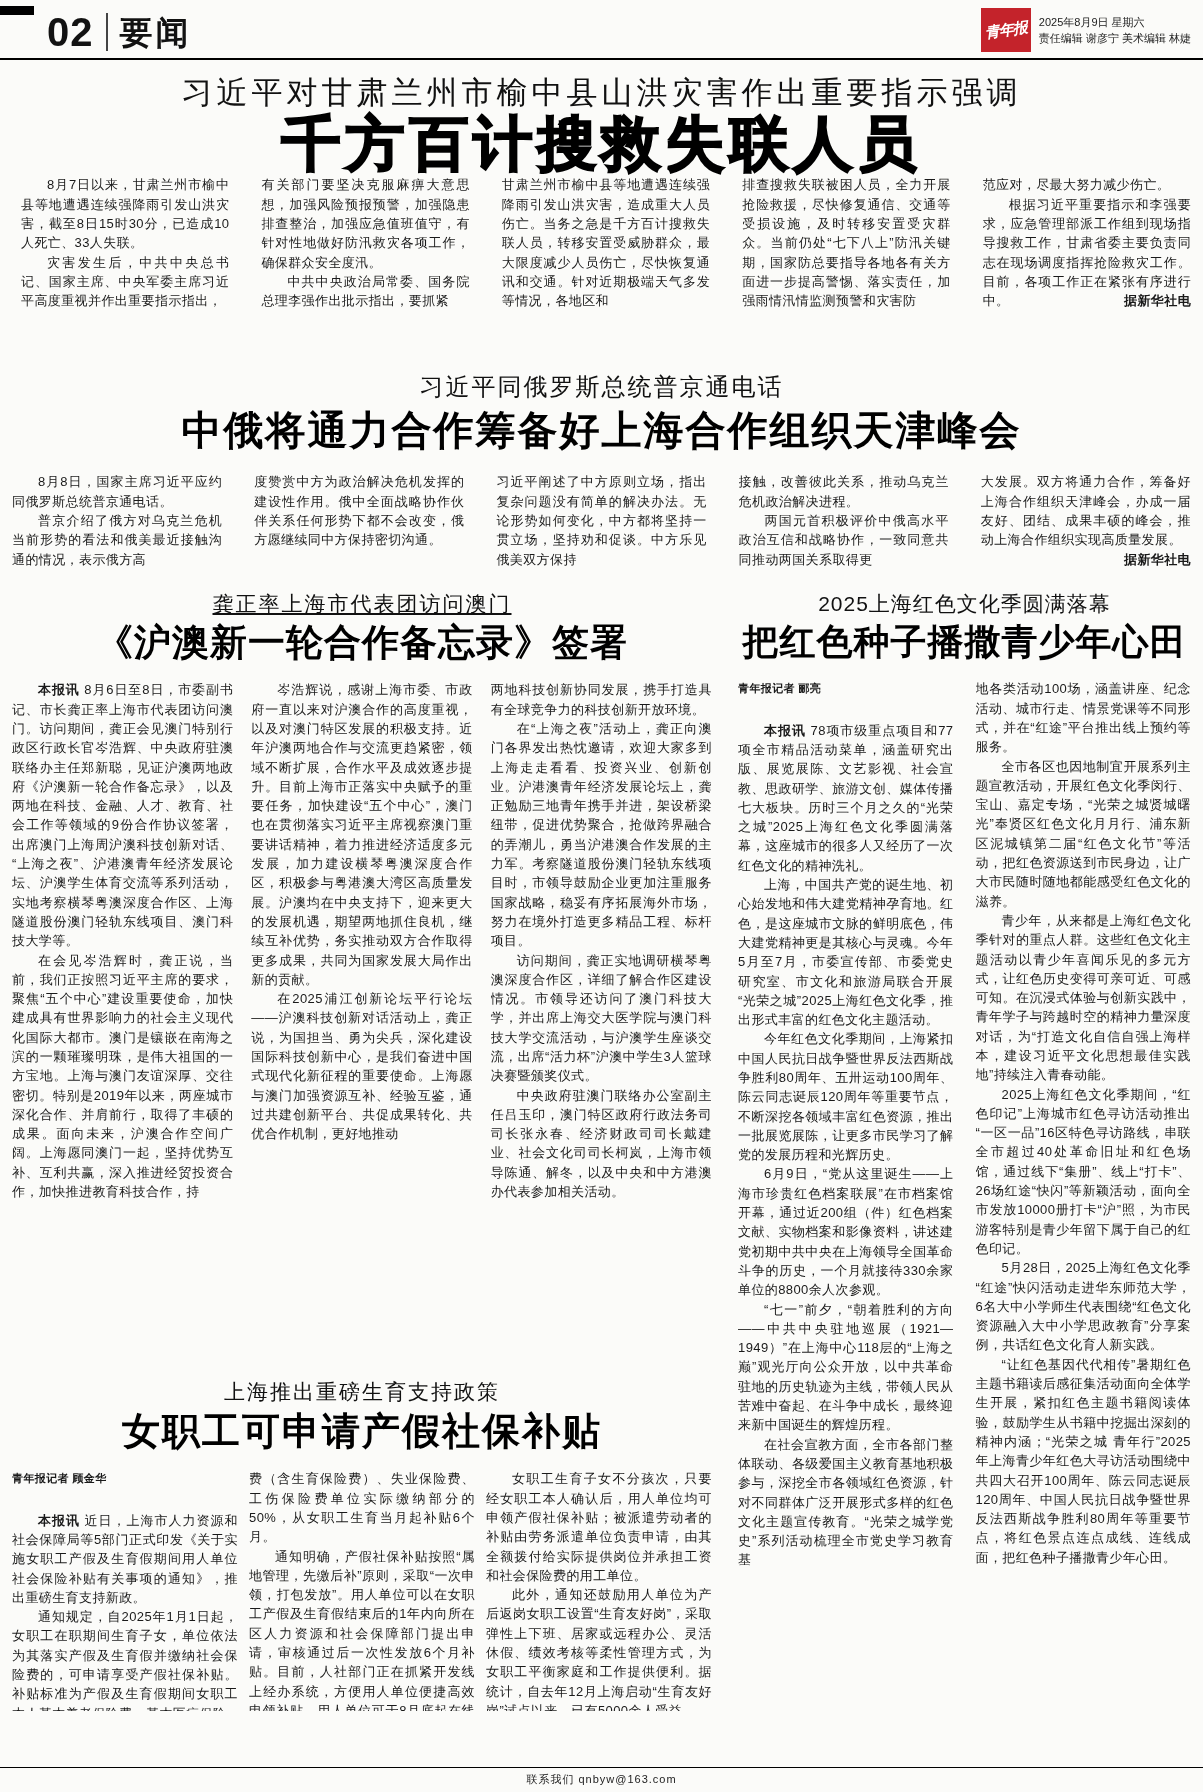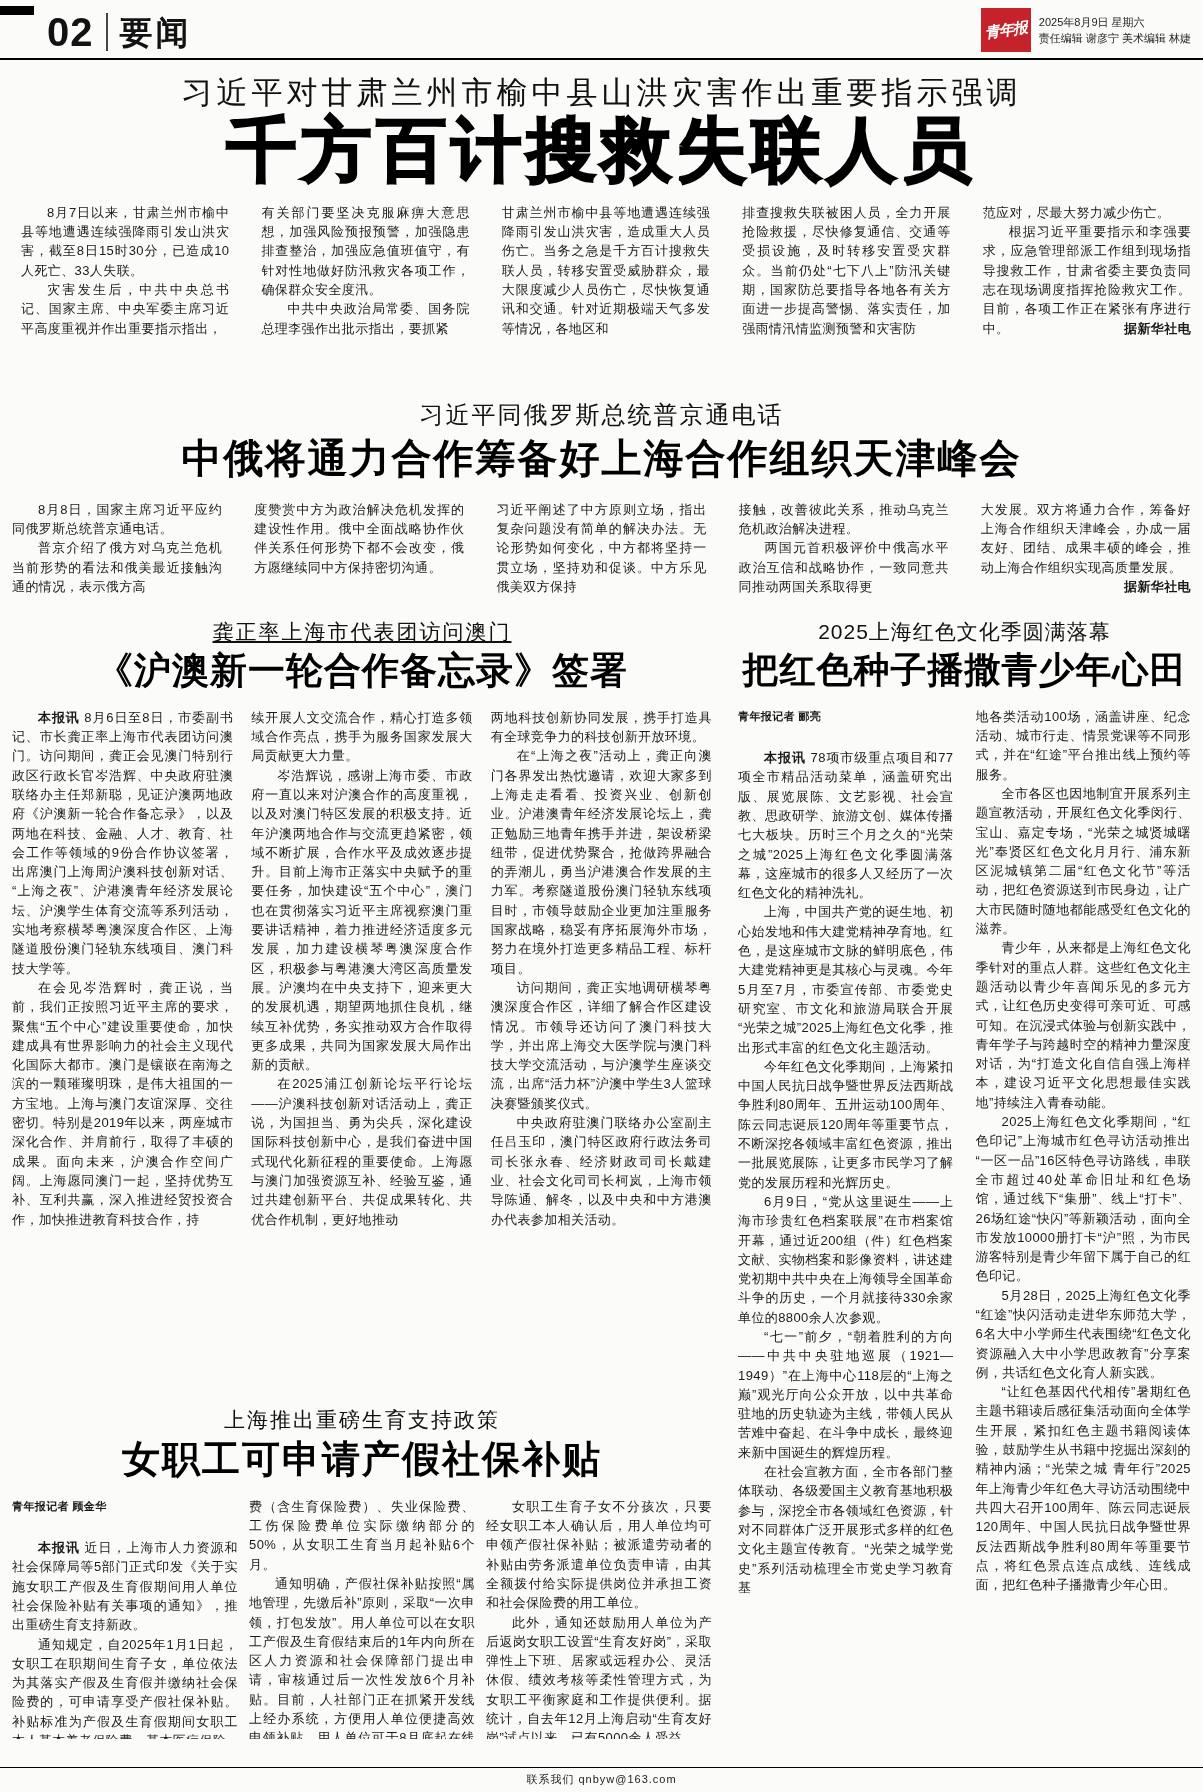--- a/index.html
+++ b/index.html
@@ -25,23 +25,23 @@
   .headline{text-align:center;font-weight:800;color:#000;}
   .cols{display:flex;padding:0 12px;}
   .col{flex:1;overflow:hidden;}
   .col p{margin:0;text-indent:2em;font-size:13px;line-height:19.3px;
     text-align:justify;letter-spacing:0.4px;color:#1a1a1a;}
   .col p.cont{text-indent:0;}
   .col p.byline{text-indent:0;font-weight:bold;font-size:11px;margin-bottom:22px;}
   .col b.src{float:right;font-weight:bold;}
   
   .a1-kicker{font-size:31px;letter-spacing:4px;margin-top:12px;}
-  .a1-headline{font-size:70px;letter-spacing:5px;line-height:1.04;margin-top:2px;
+  .a1-headline{font-size:59px;letter-spacing:5px;line-height:1.04;margin-top:2px;
     font-weight:900;-webkit-text-stroke:2px #000;}
-  .a1-body{margin-top:16px;gap:32px;padding-left:21px;}
+  .a1-body{gap:32px;padding-left:21px;}
   .a1-body .col{height:172px;}
   
   .a2-kicker{font-size:24px;letter-spacing:2px;margin-top:24px;}
   .a2-headline{font-size:40px;letter-spacing:2px;margin-top:4px;}
   .a2-body{margin-top:14px;gap:32px;}
   .a2-body .col{height:98px;}
   
   .middle{display:flex;gap:26px;padding:0 12px;margin-top:20px;}
   .mid-left{width:700px;flex:0 0 700px;}
   .mid-right{flex:1;}
@@ -141,21 +141,20 @@
 
       <section>
         <div class="kicker a3-kicker">龚正率上海市代表团访问澳门</div>
         <h2 class="headline a3-headline" style="margin:0;">《沪澳新一轮合作备忘录》签署</h2>
         <div class="cols a3-body">
           <div class="col">
               <p><b>本报讯 </b>8月6日至8日，市委副书记、市长龚正率上海市代表团访问澳门。访问期间，龚正会见澳门特别行政区行政长官岑浩辉、中央政府驻澳联络办主任郑新聪，见证沪澳两地政府《沪澳新一轮合作备忘录》，以及两地在科技、金融、人才、教育、社会工作等领域的9份合作协议签署，出席澳门上海周沪澳科技创新对话、“上海之夜”、沪港澳青年经济发展论坛、沪澳学生体育交流等系列活动，实地考察横琴粤澳深度合作区、上海隧道股份澳门轻轨东线项目、澳门科技大学等。</p>
               <p>在会见岑浩辉时，龚正说，当前，我们正按照习近平主席的要求，聚焦“五个中心”建设重要使命，加快建成具有世界影响力的社会主义现代化国际大都市。澳门是镶嵌在南海之滨的一颗璀璨明珠，是伟大祖国的一方宝地。上海与澳门友谊深厚、交往密切。特别是2019年以来，两座城市深化合作、并肩前行，取得了丰硕的成果。面向未来，沪澳合作空间广阔。上海愿同澳门一起，坚持优势互补、互利共赢，深入推进经贸投资合作，加快推进教育科技合作，持</p>
             </div>
           <div class="col">
-              <p class="cont">续开展人文交流合作，精心打造多领域合作亮点，携手为服务国家发展大局贡献更大力量。</p>
               <p>岑浩辉说，感谢上海市委、市政府一直以来对沪澳合作的高度重视，以及对澳门特区发展的积极支持。近年沪澳两地合作与交流更趋紧密，领域不断扩展，合作水平及成效逐步提升。目前上海市正落实中央赋予的重要任务，加快建设“五个中心”，澳门也在贯彻落实习近平主席视察澳门重要讲话精神，着力推进经济适度多元发展，加力建设横琴粤澳深度合作区，积极参与粤港澳大湾区高质量发展。沪澳均在中央支持下，迎来更大的发展机遇，期望两地抓住良机，继续互补优势，务实推动双方合作取得更多成果，共同为国家发展大局作出新的贡献。</p>
               <p>在2025浦江创新论坛平行论坛——沪澳科技创新对话活动上，龚正说，为国担当、勇为尖兵，深化建设国际科技创新中心，是我们奋进中国式现代化新征程的重要使命。上海愿与澳门加强资源互补、经验互鉴，通过共建创新平台、共促成果转化、共优合作机制，更好地推动</p>
             </div>
           <div class="col">
               <p class="cont">两地科技创新协同发展，携手打造具有全球竞争力的科技创新开放环境。</p>
               <p>在“上海之夜”活动上，龚正向澳门各界发出热忱邀请，欢迎大家多到上海走走看看、投资兴业、创新创业。沪港澳青年经济发展论坛上，龚正勉励三地青年携手并进，架设桥梁纽带，促进优势聚合，抢做跨界融合的弄潮儿，勇当沪港澳合作发展的主力军。考察隧道股份澳门轻轨东线项目时，市领导鼓励企业更加注重服务国家战略，稳妥有序拓展海外市场，努力在境外打造更多精品工程、标杆项目。</p>
               <p>访问期间，龚正实地调研横琴粤澳深度合作区，详细了解合作区建设情况。市领导还访问了澳门科技大学，并出席上海交大医学院与澳门科技大学交流活动，与沪澳学生座谈交流，出席“活力杯”沪澳中学生3人篮球决赛暨颁奖仪式。</p>
               <p>中央政府驻澳门联络办公室副主任吕玉印，澳门特区政府行政法务司司长张永春、经济财政司司长戴建业、社会文化司司长柯岚，上海市领导陈通、解冬，以及中央和中方港澳办代表参加相关活动。</p>
             </div>
         </div>

